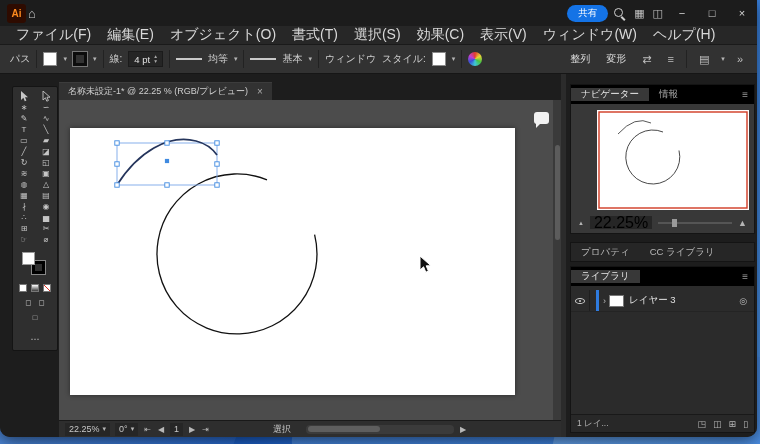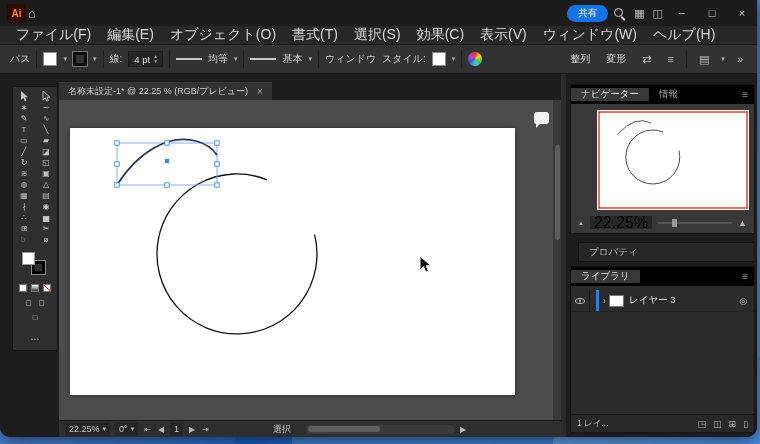--- a/index.html
+++ b/index.html
@@ -126,21 +126,21 @@
     color:#999; font-size:10px; }
   #navigator { position:absolute; left:4px; top:10px; right:2px; height:150px; }
   .nav-body { position:relative; height:129px; background:#383838; }
   .nav-preview { position:absolute; left:26px; top:6px; width:152px; height:100px; background:#fff; }
   .nav-zoomrow { position:absolute; left:0; right:0; bottom:2px; height:17px; display:flex;
     align-items:center; gap:6px; padding:0 7px; }
   .mtn-s { font-size:6px; color:#b5b5b5; }
   .mtn-l { font-size:9px; color:#b5b5b5; }
   .nslider { flex:1; position:relative; height:2px; background:#555; }
   .nthumb { position:absolute; left:14px; top:-3px; width:5px; height:8px; background:#9a9a9a; }
-  #propstabs { position:absolute; left:12px; top:168px; right:2px; height:20px; display:flex;
+  #propstabs { position:absolute; left:4px; top:168px; right:2px; height:20px; display:flex;
     background:#262626; border:1px solid #141414; font-size:9.5px; color:#b8b8b8; }
   #layers { position:absolute; left:4px; top:192px; right:2px; bottom:4px; display:flex;
     flex-direction:column; background:#2e2e2e; border:1px solid #141414; }
   .layers-body { flex:1; position:relative; background:#2b2b2b; }
   .layer-row { position:absolute; left:0; right:0; top:4px; height:22px; display:flex;
     align-items:center; border-bottom:1px solid #242424; }
   .eye-cell { width:19px; height:100%; display:flex; align-items:center; justify-content:center;
     border-right:1px solid #1f1f1f; }
   .eye { width:10px; height:6px; border:1px solid #cfcfcf; border-radius:50%; position:relative; }
   .eye::after { content:""; position:absolute; left:3px; top:1px; width:2.4px; height:2.4px;
@@ -430,20 +430,21 @@
           <div class="nslider">
             <div class="nthumb"></div>
           </div>
           <span class="mtn-l">▲</span>
         </div>
       </div>
     </div>
 
     <div id="propstabs">
       <span class="ptab">プロパティ</span>
+      <span class="ptab">CC ライブラリ</span>
     </div>
 
     <div id="layers">
       <div class="panel-tabs">
         <span class="ptab active">ライブラリ</span>
         <span class="ptab-menu">≡</span>
       </div>
       <div class="layers-body">
         <div class="layer-row">
           <span class="eye-cell">

